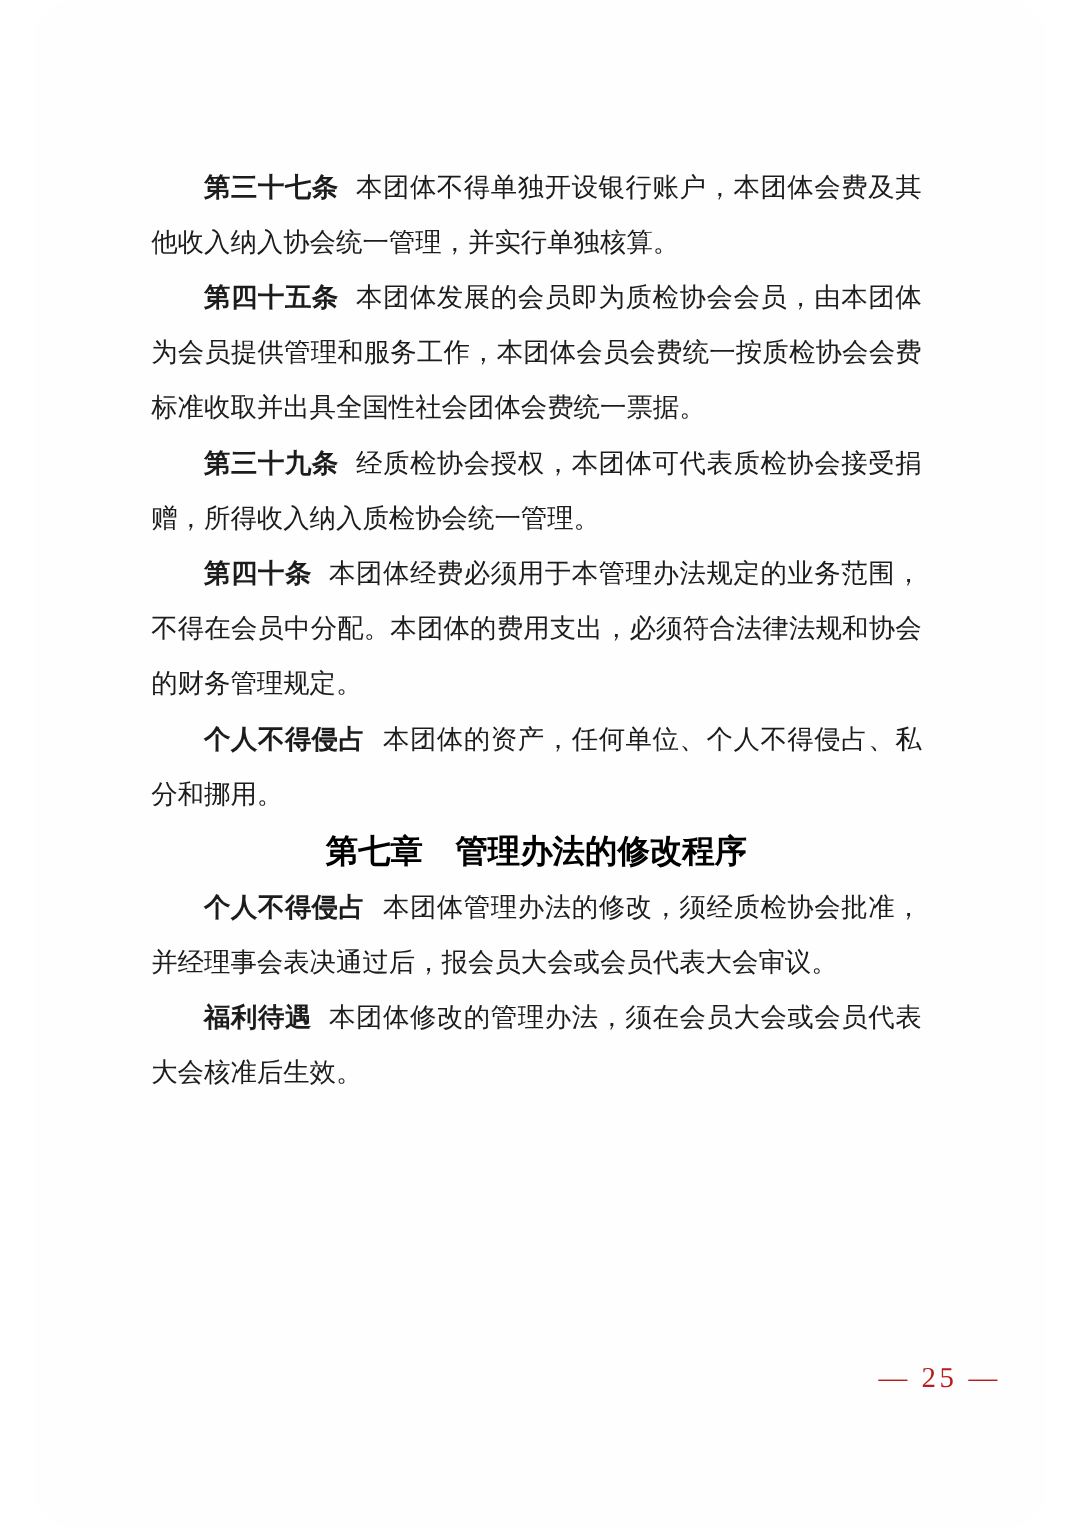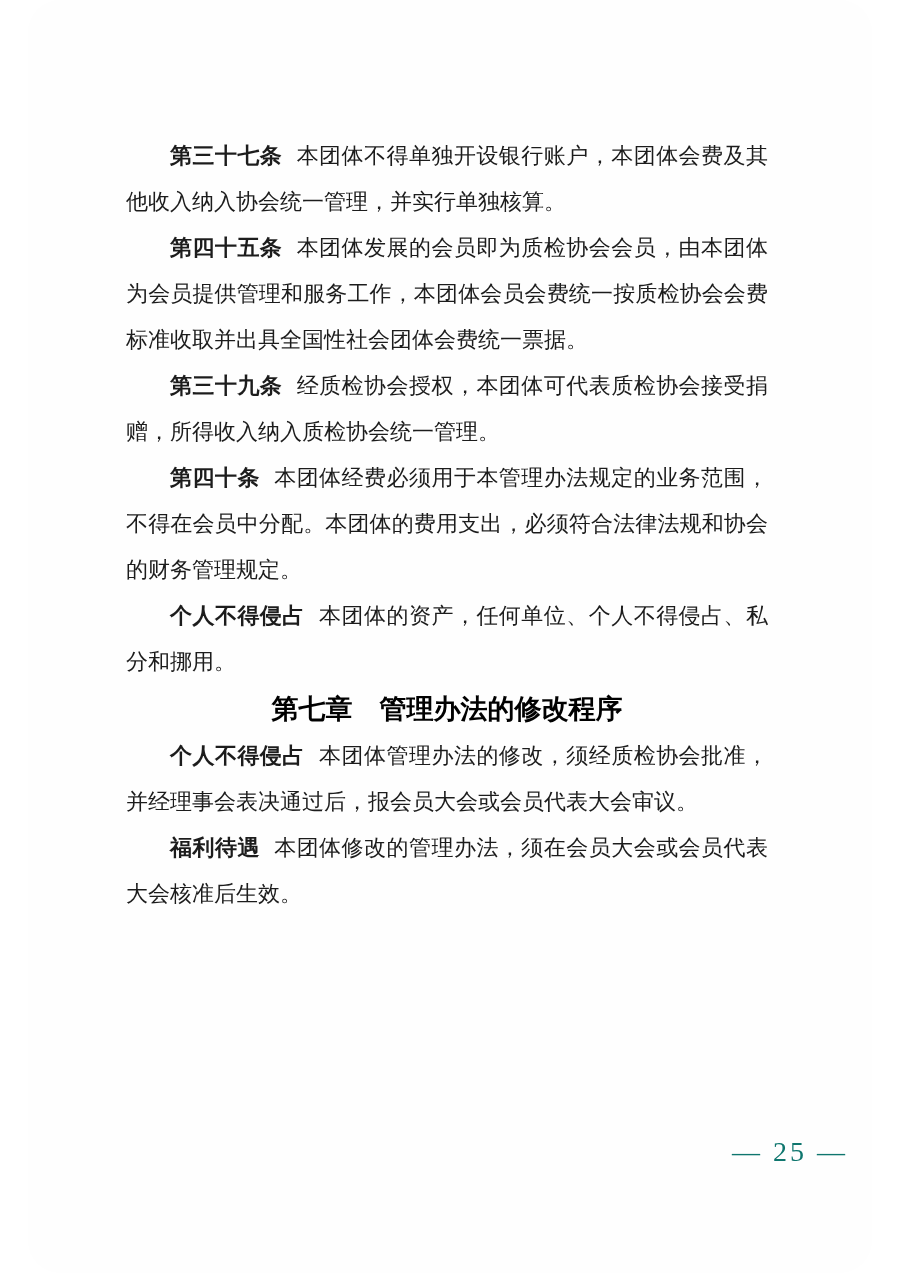--- a/index.html
+++ b/index.html
@@ -39,24 +39,24 @@
     font-weight: 700;
     line-height: 48px;
     text-align: center;
     text-indent: 0;
     color: #000000;
   }
   .page-number {
     position: absolute;
     top: 1136px;
     left: 704px;
-    font-size: 28px;
+    font-size: 24px;
     letter-spacing: 3px;
     white-space: nowrap;
-    color: #0f766e;
+    color: #b91c1c;
   }
 </style>
 </head>
 <body>
 
 <div class="page">
 
   <p class="para">
     <span class="art-num">第三十七条</span><span>本团体不得单独开设银行账户，本团体会费及其他收入纳入协会统一管理，并实行单独核算。</span>
   </p>

